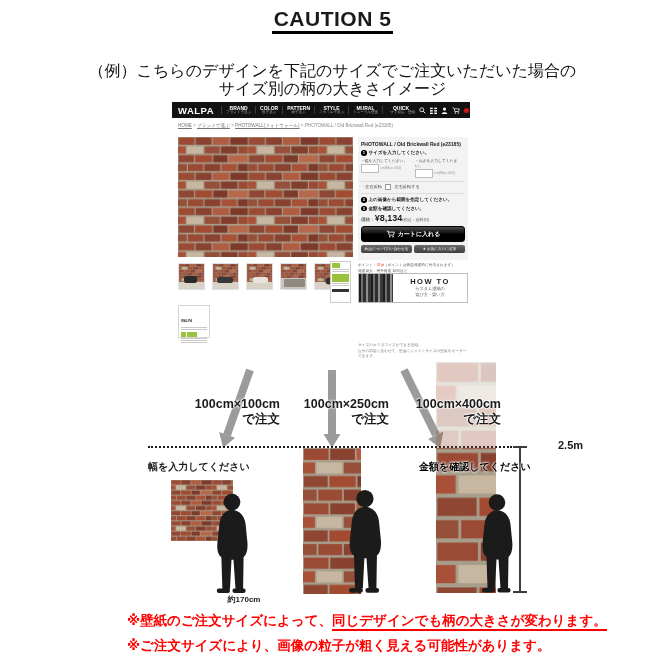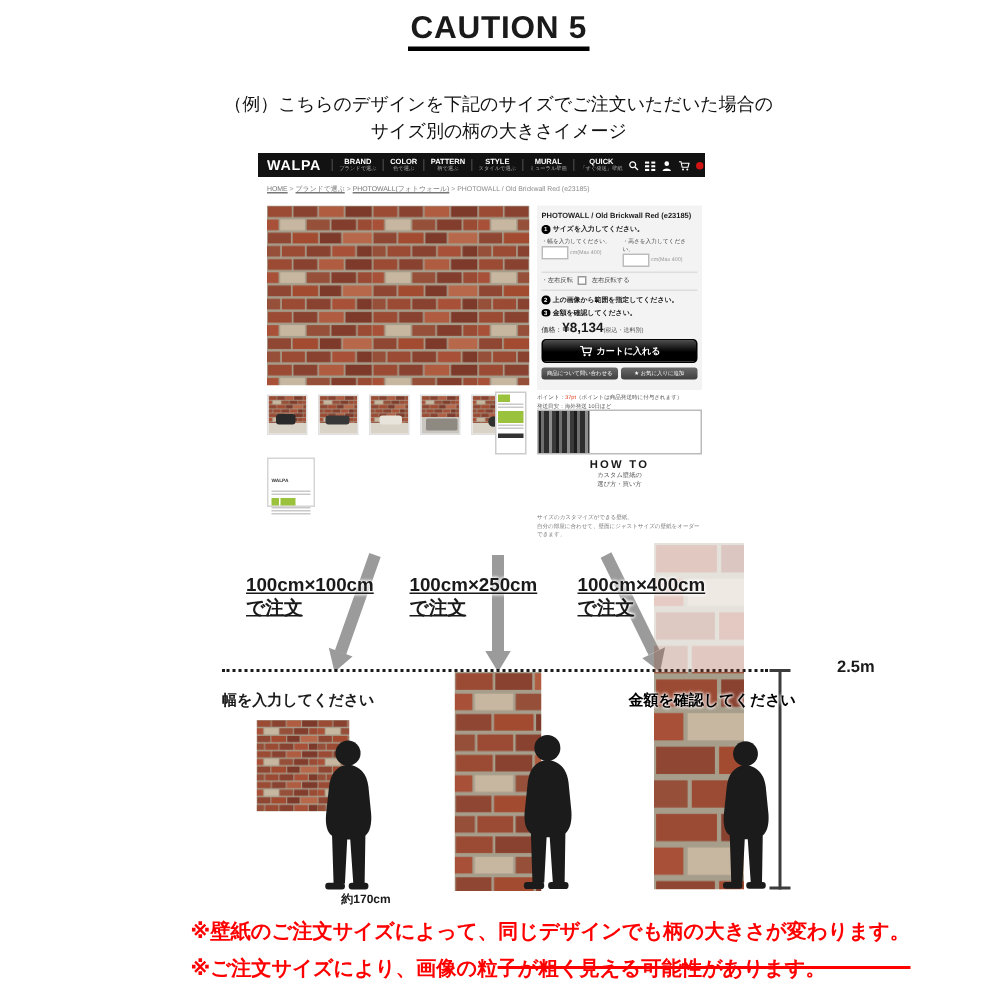--- a/index.html
+++ b/index.html
@@ -1,21 +1,21 @@
 <!DOCTYPE html>
 <html><head>
 <meta charset="utf-8">
 <style>
   html,body{margin:0;padding:0;background:#fff;}
   body{width:665px;height:665px;position:relative;font-family:"Liberation Sans","DejaVu Sans",sans-serif;color:#1a1a1a;overflow:hidden;}
   .abs{position:absolute;}
   
   .caution-title{top:7px;left:0;width:665px;text-align:center;font-size:21px;font-weight:bold;letter-spacing:.5px;}
   .caution-title span{border-bottom:3px solid #000;padding:0 2px 1px;}
-  .desc{left:0;width:665px;text-align:center;font-size:12px;color:#111;}
+  .desc{left:0;width:665px;text-align:center;font-size:16px;color:#111;}
   .desc1{top:61px;} .desc2{top:79px;}
   
   .shot{left:172px;top:100px;width:298px;height:280px;background:#fff;}
   .navbar{left:0;top:2px;width:298px;height:16px;background:#121212;display:flex;align-items:center;}
   .logo{color:#fff;font-weight:bold;font-size:9.5px;letter-spacing:.5px;padding:0 7px 0 6px;}
   .menu{display:flex;height:12px;align-items:center;}
   .mi{padding:0 4px;border-left:1px solid #3c3c3c;text-align:center;line-height:1.05;cursor:pointer;}
   .mi .en{color:#fff;font-size:5px;font-weight:bold;display:block;}
   .mi .jp{color:#aaa;font-size:3.5px;display:block;white-space:nowrap;}
   .navicons{margin-left:auto;display:flex;align-items:center;gap:4px;padding-right:5px;}
@@ -47,53 +47,53 @@
   .thumb{top:163px;width:27px;height:27px;border:1px solid #e0e0e0;box-sizing:border-box;cursor:pointer;}
   .chart-card{left:158px;top:161px;width:21px;height:42px;background:#fff;border:1px solid #ccc;z-index:3;padding:1px;box-sizing:border-box;cursor:pointer;}
   .gblock{background:#9bc23c;}
   .gline{background:#c9c9c9;height:1px;margin-top:1px;}
   .doc-card{left:6px;top:205px;width:32px;height:33px;background:#fff;border:1px solid #d5d5d5;padding:2px;box-sizing:border-box;}
   .doc-card .t{font-size:3.2px;font-weight:bold;color:#333;}
   
   .pointline{left:186px;top:162px;width:112px;font-size:3.7px;color:#555;white-space:nowrap;}
   .shipline{left:186px;top:168px;width:112px;font-size:3.7px;color:#555;}
   .red{color:#e0401d;}
-  .banner{left:186px;width:110px;height:30px;background:#fff;border:1px solid #bbb;display:flex;box-sizing:border-box;cursor:pointer;flex-direction:column;}
+  .banner{left:186px;width:110px;height:30px;background:#fff;border:1px solid #bbb;display:flex;box-sizing:border-box;cursor:pointer;}
   .howto{top:173px;} .dlb{top:207px;}
   .bimg{width:34px;height:100%;flex:0 0 auto;}
   .birch{background:repeating-linear-gradient(90deg,#1d1d1d 0 2px,#6f6f6f 2px 4px,#2d2d2d 4px 7px,#8e8e8e 7px 9px,#3a3a3a 9px 12px);}
   .dlimg{background:#fafafa;border-right:1px solid #eee;position:relative;}
   .dlimg i{position:absolute;display:block;background:#9bc23c;width:4px;height:4px;top:12px;}
   .btxt{flex:1;text-align:center;padding-top:3px;}
   .btitle{font-size:7.5px;font-weight:bold;letter-spacing:1.5px;}
   .bsub{font-size:4.2px;color:#555;line-height:1.35;}
   .shotdesc{left:186px;top:243px;width:112px;font-size:3.7px;color:#777;line-height:1.5;}
   
-  .order{top:383px;width:116px;text-align:left;z-index:5;font-weight:bold;font-size:12.5px;line-height:1.2;text-shadow:0 0 2px #fff,0 0 2px #fff,0 0 3px #fff;text-decoration:underline;}
+  .order{top:397px;width:116px;text-align:right;z-index:5;font-weight:bold;font-size:12.5px;line-height:1.2;text-shadow:0 0 2px #fff,0 0 2px #fff,0 0 3px #fff;}
   .order .l2{font-size:12.5px;}
   .o1{left:164px;} .o2{left:273px;} .o3{left:385px;}
   .arrows{left:140px;top:360px;z-index:1;}
   .dotline{left:148px;top:446px;width:364px;height:0;border-top:2px dotted #1a1a1a;z-index:2;}
   .cap{top:460px;font-size:10px;font-weight:bold;z-index:6;}
   .capL{left:148px;}
   .capR{left:419px;color:#000;text-shadow:0 0 2px #fff,0 0 2px #fff,0 0 3px #fff;}
   .brick-sq{left:171px;top:480px;z-index:2;}
   .brick-mid{left:303px;top:448px;z-index:2;}
   .brick-tall{left:436px;top:362px;z-index:2;}
   .person{z-index:4;}
   .p1{left:211px;top:493px;} .p2{left:344px;top:489px;} .p3{left:477px;top:493px;}
   .hlabel{left:215px;top:594px;width:58px;text-align:center;font-size:8px;font-weight:bold;z-index:5;}
   .mline{left:519px;top:447px;width:2px;height:146px;background:#3c3c3c;}
   .mcap{width:14px;height:2px;background:#3c3c3c;left:513px;}
   .mcapT{top:446px;} .mcapB{top:591px;}
   .mval{left:558px;top:439px;font-size:11px;font-weight:bold;}
   
   .note{left:127px;width:520px;font-size:13.5px;font-weight:bold;color:#f00;white-space:nowrap;}
   .n1{top:612px;} .n2{top:637px;}
-  .note .ul{border-bottom:2px solid #f00;padding-bottom:16px;}
+  .note .ul{border-bottom:2px solid #f00;padding-bottom:1px;}
 </style>
 </head>
 <body>
 
 <svg width="0" height="0" style="position:absolute" aria-hidden="true">
   <defs>
     <g id="bricktile">
       <rect x="0" y="0" width="128" height="64" fill="#a79d8b"></rect>
       <rect x="1" y="1" width="29" height="13" fill="#9b4a33"></rect>
         <rect x="32" y="1" width="29" height="13" fill="#894130"></rect>

